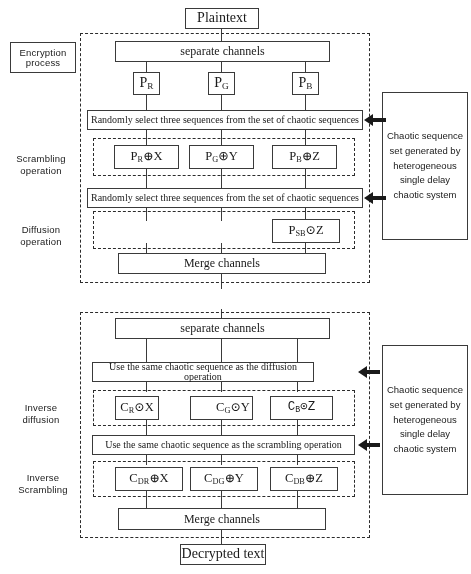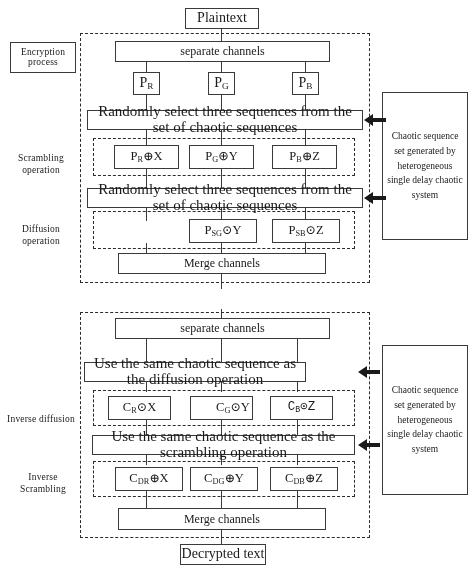--- a/index.html
+++ b/index.html
@@ -47,23 +47,23 @@
     z-index: 3;
   }
   .vline {
     position: absolute;
     width: 1px;
     background: #3a3a3a;
     z-index: 1;
   }
   
   .t-serif   { font-family: "Liberation Serif", "DejaVu Serif", serif; }
-  .t-mono    { font-family: Liberation Serif, serif; }
+  .t-mono    { font-family: Liberation Sans, sans-serif; }
   .fs-term   { font-size: 14px; }
-  .fs-small  { font-size: 15px; }
+  .fs-small  { font-size: 10px; }
   .fs-tiny   { font-size: 9.5px; }
   .fs-chan   { font-size: 12px; }
   .fs-side   { font-size: 9.5px; letter-spacing: 0.2px; }
   .fs-ops    { font-size: 12.5px; }
   
   .arrow {
     position: absolute;
     z-index: 4;
     width: 22px;
     height: 14px;
@@ -158,23 +158,20 @@
   <div class="vline" style="left:146px; top:208px; height:13px;"></div>
   <div class="vline" style="left:221px; top:208px; height:13px;"></div>
   <div class="vline" style="left:305px; top:208px; height:13px;"></div>
 
   <div class="dashgroup" style="left:93px; top:211px; width:262px; height:38px;"></div>
 
   <div class="label t-mono fs-side" style="left:6px; top:218px; width:70px; height:30px; flex-direction:column;">
     <span>Diffusion operation</span>
   </div>
 
-  <div class="box t-serif fs-ops" style="left:189px; top:219px; width:68px; height:24px;">
-    <span>P<sub>SG</sub>⊙Y</span>
-  </div>
   <div class="box t-serif fs-ops" style="left:272px; top:219px; width:68px; height:24px;">
     <span>P<sub>SB</sub>⊙Z</span>
   </div>
 
   <div class="vline" style="left:146px; top:243px; height:11px;"></div>
   <div class="vline" style="left:221px; top:243px; height:11px;"></div>
   <div class="vline" style="left:305px; top:243px; height:11px;"></div>
 
   <div class="box t-serif fs-chan" style="left:118px; top:253px; width:208px; height:21px;">
     <span>Merge channels</span>
@@ -192,41 +189,41 @@
   <div class="vline" style="left:221px; top:309px; height:10px;"></div>
 
   <div class="box t-serif fs-chan" style="left:115px; top:318px; width:215px; height:21px;">
     <span>separate channels</span>
   </div>
 
   <div class="vline" style="left:146px; top:339px; height:24px;"></div>
   <div class="vline" style="left:221px; top:339px; height:24px;"></div>
   <div class="vline" style="left:297px; top:339px; height:24px;"></div>
 
-  <div class="box t-serif fs-small" style="left:84px; top:362px; width:222px; height:20px;">
+  <div class="box t-serif fs-small" style="left:92px; top:362px; width:222px; height:20px;">
     <span>Use the same chaotic sequence as the diffusion operation</span>
   </div>
 
   <div class="arrow" style="left:358px; top:365px;">
     <svg width="22" height="14" viewBox="0 0 22 14">
       <polygon points="0,7 9,1 9,5 22,5 22,9 9,9 9,13" fill="#1a1a1a"></polygon>
     </svg>
   </div>
 
   <div class="vline" style="left:146px; top:382px; height:10px;"></div>
   <div class="vline" style="left:221px; top:382px; height:10px;"></div>
   <div class="vline" style="left:297px; top:382px; height:10px;"></div>
 
   <div class="dashgroup" style="left:93px; top:390px; width:262px; height:36px;"></div>
 
   <div class="label t-mono fs-side" style="left:6px; top:396px; width:70px; height:30px; flex-direction:column;">
     <span>Inverse diffusion</span>
   </div>
 
-  <div class="box t-serif fs-ops" style="left:108px; top:396px; width:63px; height:24px;">
+  <div class="box t-serif fs-ops" style="left:115px; top:396px; width:44px; height:24px;">
     <span>C<sub>R</sub>⊙X</span>
   </div>
   <div class="box t-serif fs-ops" style="left:190px; top:396px; width:63px; height:24px;padding-left:23px;">
     <span>C<sub>G</sub>⊙Y</span>
   </div>
   <div class="box t-serif fs-ops" style="left:270px; top:396px; width:63px; height:24px;font-family:Liberation Mono, monospace;">
     <span>C<sub>B</sub>⊙Z</span>
   </div>
 
   <div class="vline" style="left:146px; top:420px; height:16px;"></div>

